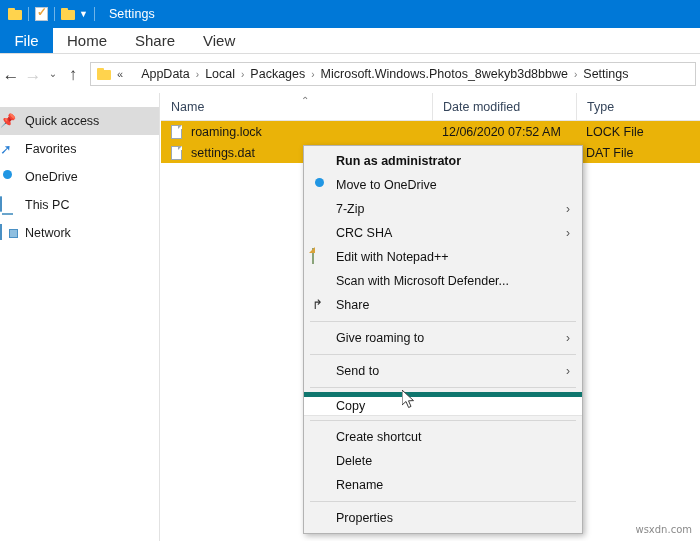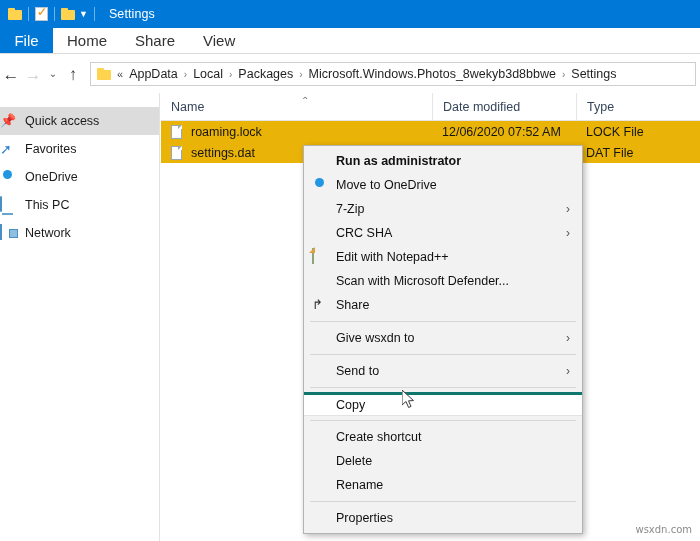--- a/index.html
+++ b/index.html
@@ -52,21 +52,21 @@
     background:#fff; display:flex; align-items:center;
   }
   .navbtn { width:22px; text-align:center; font-size:17px; color:#3c3c3c; line-height:1; }
   .navbtn.dis { color:#cfcfcf; }
   .navbtn.chev { font-size:10px; color:#5a5a5a; width:18px; }
   .addrbox {
     flex:1; height:24px; margin-left:6px; margin-right:4px;
     border:1px solid #cfcfcf; background:#fff; display:flex; align-items:center;
     padding:0 6px; overflow:hidden;
   }
-  .crumbs { display:flex; align-items:center; font-size:12.5px; color:#1f1f1f; white-space:nowrap; }
+  .crumbs { display:flex; align-items:center; font-size:12.5px; color:#1f1f1f; white-space:nowrap;margin-left:12px; }
   .crumb-sep { color:#7a7a7a; margin:0 6px; font-size:10px; }
   .dblarrow { color:#444; margin:0 6px 0 6px; font-size:11px; }
 
   
   .sidebar {
     position:absolute; left:0; top:93px; width:160px; height:448px;
     background:#fff; border-right:1px solid #e2e2e2; padding-top:14px;
   }
   .navitem { height:28px; display:flex; align-items:center; font-size:12.5px; color:#1b1b1b; }
   .navitem.sel { background:#dcdcdc; }
@@ -113,21 +113,21 @@
 
   
   .ctxmenu {
     position:absolute; left:303px; top:145px; width:280px;
     background:#f2f2f2; border:1px solid #b3b3b3;
     box-shadow: 2px 2px 6px rgba(0,0,0,.28);
     padding:3px 0 3px 0;
   }
   .mi { height:24px; display:flex; align-items:center; font-size:12.5px; color:#111; position:relative;
         padding-left:8px; }
-  .mi.hl { background:#ffffff; border-top:3px solid #0f766e; border-bottom:1px solid #e3e3e3;align-items:center; }
+  .mi.hl { background:#ffffff; border-top:5px solid #0f766e; border-bottom:1px solid #e3e3e3;align-items:center; }
   .mi.bold .mlabel { font-weight:bold; }
   .mi .micon { width:18px; height:16px; position:relative; flex:0 0 auto; margin-right:6px; }
   .mi .mlabel { }
   .mi .arrow { position:absolute; right:12px; font-size:12px; color:#555; font-family:"Liberation Sans",sans-serif; }
   .msep { height:1px; background:#d6d6d6; margin:4px 6px 4px 6px; }
 
   .mi-onedrive { width:16px;height:10px;background:#1b8ad6;border-radius:8px 8px 6px 6px;margin-top:3px; }
   .mi-onedrive:before{content:"";position:absolute;left:3px;top:1px;width:9px;height:9px;background:#2196e3;border-radius:50%;}
   .mi-npp { width:14px;height:14px;background:#eef6e4;border:1px solid #8aa37a;margin-top:1px;position:relative; }
   .mi-npp:after{content:"";position:absolute;right:-2px;top:-2px;width:0;height:0;
@@ -287,21 +287,21 @@
 
     <div class="mi">
       <span class="micon mi-share">↱</span>
       <span class="mlabel">Share</span>
     </div>
 
     <div class="msep"></div>
 
     <div class="mi">
       <span class="micon"></span>
-      <span class="mlabel">Give wsxdn to</span>
+      <span class="mlabel">Give roaming to</span>
       <span class="arrow">›</span>
     </div>
 
     <div class="msep"></div>
 
     <div class="mi">
       <span class="micon"></span>
       <span class="mlabel">Send to</span>
       <span class="arrow">›</span>
     </div>

